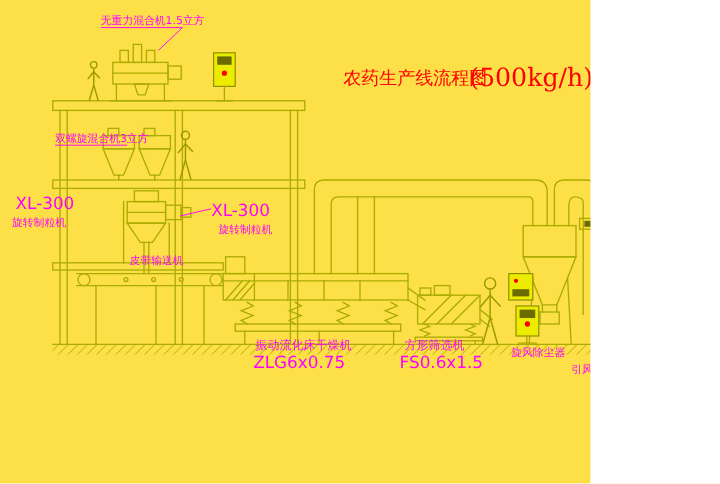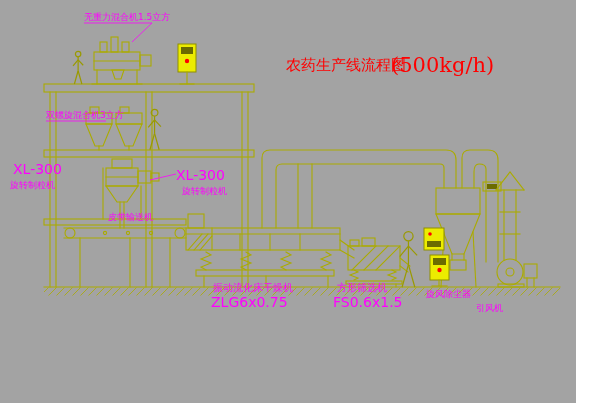--- a/index.html
+++ b/index.html
@@ -1,16 +1,16 @@
 <!DOCTYPE html>
 <html><head>
 <meta charset="utf-8">
 <style>
   html,body{margin:0;padding:0;background:#ffffff;}
-  .canvas{position:relative;width:576px;height:403px;background:#a3a3a3;overflow:hidden;
+  .canvas{position:relative;width:492px;height:403px;background:#fde047;overflow:hidden;
           font-family:"DejaVu Sans",sans-serif;}
   svg{display:block;}
   .ln{stroke:#ABAB00;fill:none;stroke-width:1.1;stroke-linecap:square;}
   .fillY{fill:#ECEC00;stroke:#8F8F00;stroke-width:1;}
   .fillDk{fill:#6B6B00;stroke:none;}
   .dot{fill:#FF0000;stroke:none;}
   .lbl{fill:#FF00FF;font-family:"DejaVu Sans",sans-serif;}
   .ttl{fill:#FF0000;font-family:"DejaVu Serif",serif;}
   .leader{stroke:#FF00FF;stroke-width:0.8;fill:none;}
   .s9{font-size:9px;} .s10{font-size:10px;} .s14{font-size:14px;}

